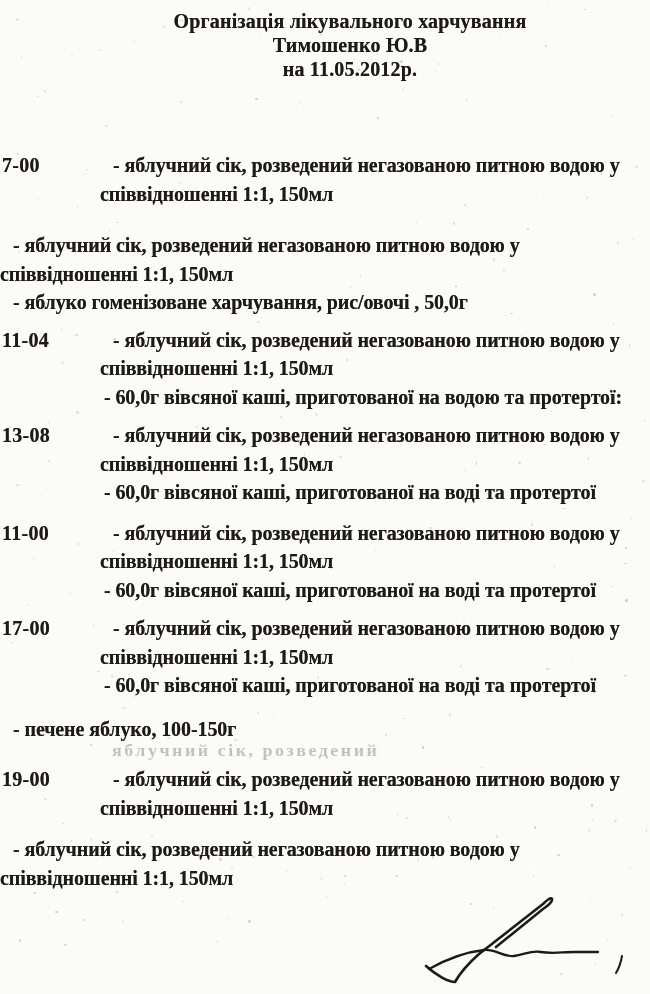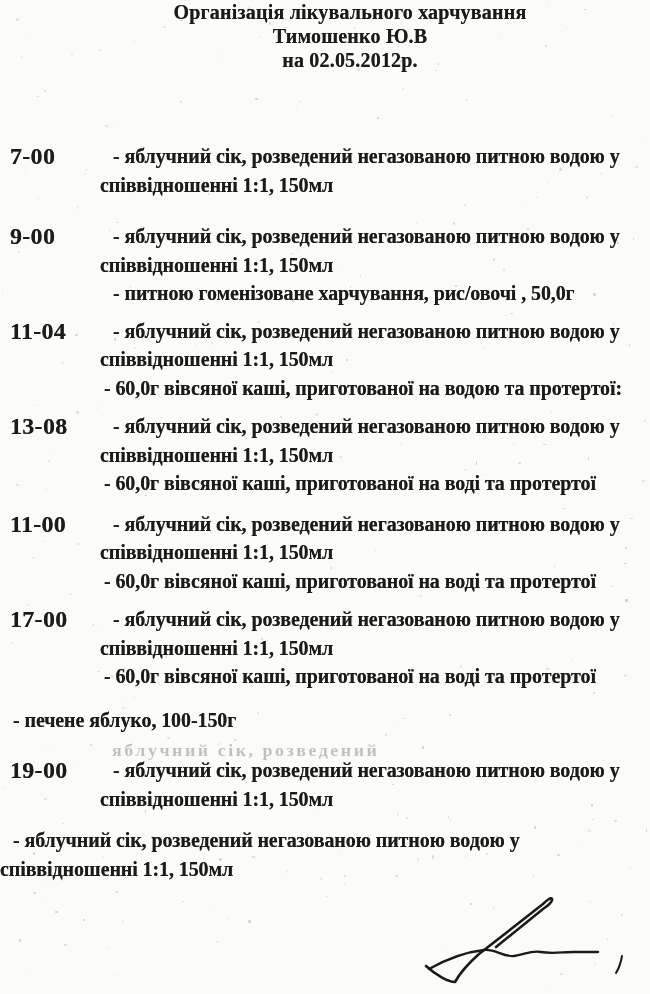--- a/index.html
+++ b/index.html
@@ -9,35 +9,36 @@
     width:650px;height:994px;
     background:#fbfbf8;
     overflow:hidden;
     font-family:"Liberation Serif", serif;
     color:#1d1b19;
     font-weight:700;
   }
   .scan-noise{position:absolute;inset:0;pointer-events:none;z-index:1;}
   .content{position:relative;z-index:2;}
   .title-block{
+    padding-top:9px;
     margin-left:50px;
     width:600px;
     text-align:center;
     font-size:20px;
     line-height:24px;
     letter-spacing:.2px;
     text-shadow:0 0 .6px rgba(30,28,26,.75);
   }
   .entries{margin:0;}
   .entry{display:flex;align-items:flex-start;}
   .time{
     width:100px;
-    padding-left:10px;
+    padding-left:2px;
     box-sizing:border-box;
-    font-size:24px;
+    font-size:20px;
     line-height:28.5px;
     letter-spacing:.3px;
     text-shadow:0 0 .6px rgba(30,28,26,.75);
     flex:0 0 auto;
   }
   .lines{width:545px;flex:0 0 auto;}
   .ln{
     font-size:20px;
     line-height:28.5px;
     white-space:nowrap;
@@ -360,39 +361,38 @@
       <i style="position: absolute; border-radius: 50%; background: rgb(66, 64, 60); left: 463.8px; top: 204.3px; width: 1.8px; height: 1.7px; opacity: 0.15;"></i>
       <i style="position: absolute; border-radius: 50%; background: rgb(66, 64, 60); left: 317.1px; top: 676px; width: 2.3px; height: 3.1px; opacity: 0.11;"></i>
       <i style="position: absolute; border-radius: 50%; background: rgb(66, 64, 60); left: 503.3px; top: 268.9px; width: 1.7px; height: 2.5px; opacity: 0.16;"></i>
     </div>
 
   <div class="content">
 
     <div class="title-block">
       <div>Організація лікувального харчування</div>
       <div>Тимошенко Ю.В</div>
-      <div>на 02.05.2012р.</div>
+      <div>на 11.05.2012р.</div>
     </div>
 
     <div class="entries">
 
       <div class="entry e1">
         <div class="time">7-00</div>
         <div class="lines">
           <div class="ln dash">- яблучний сік, розведений негазованою питною водою у</div>
           <div class="ln wrap">співвідношенні 1:1, 150мл</div>
         </div>
       </div>
 
       <div class="entry e2">
-        <div class="time">9-00</div>
-        <div class="lines">
-          <div class="ln dash">- яблучний сік, розведений негазованою питною водою у</div>
-          <div class="ln wrap">співвідношенні 1:1, 150мл</div>
-          <div class="ln dash">- питною гоменізоване харчування, рис/овочі , 50,0г</div>
+        <div class="lines">
+          <div class="ln dash">- яблучний сік, розведений негазованою питною водою у</div>
+          <div class="ln wrap">співвідношенні 1:1, 150мл</div>
+          <div class="ln dash">- яблуко гоменізоване харчування, рис/овочі , 50,0г</div>
         </div>
       </div>
 
       <div class="entry e3">
         <div class="time">11-04</div>
         <div class="lines">
           <div class="ln dash">- яблучний сік, розведений негазованою питною водою у</div>
           <div class="ln wrap">співвідношенні 1:1, 150мл</div>
           <div class="ln sub">- 60,0г вівсяної каші, приготованої на водою та протертої:</div>
         </div>

